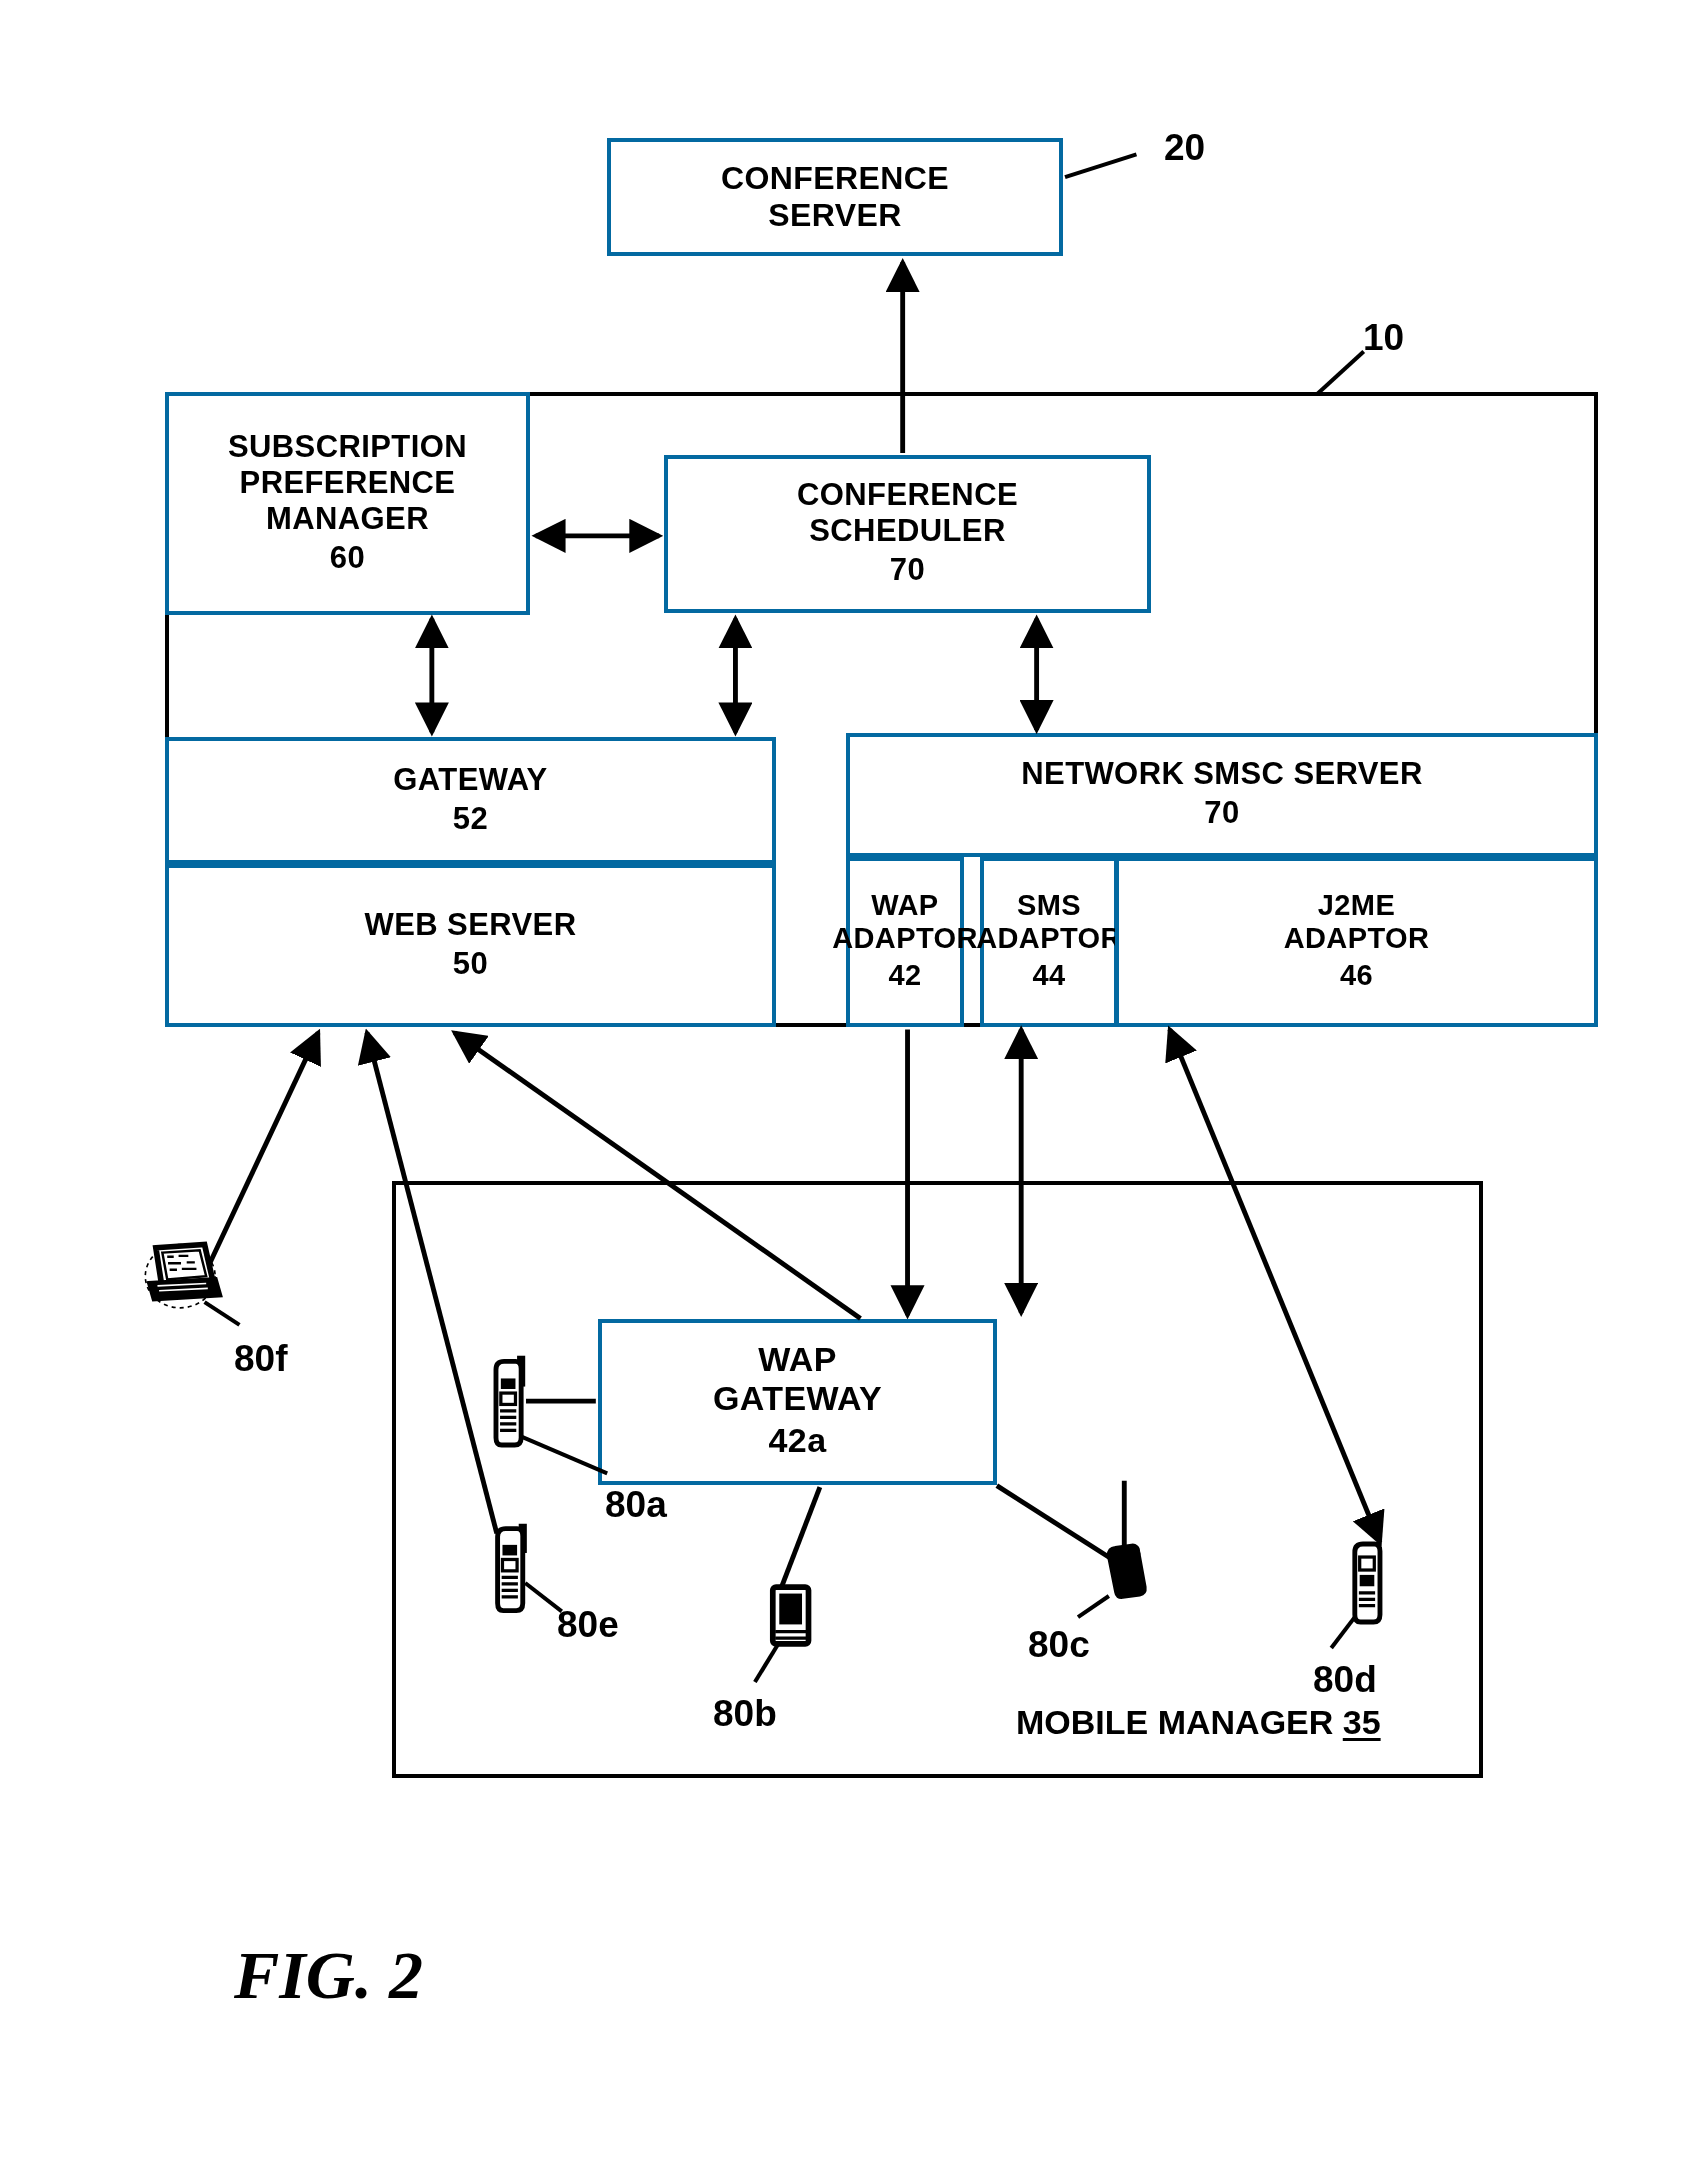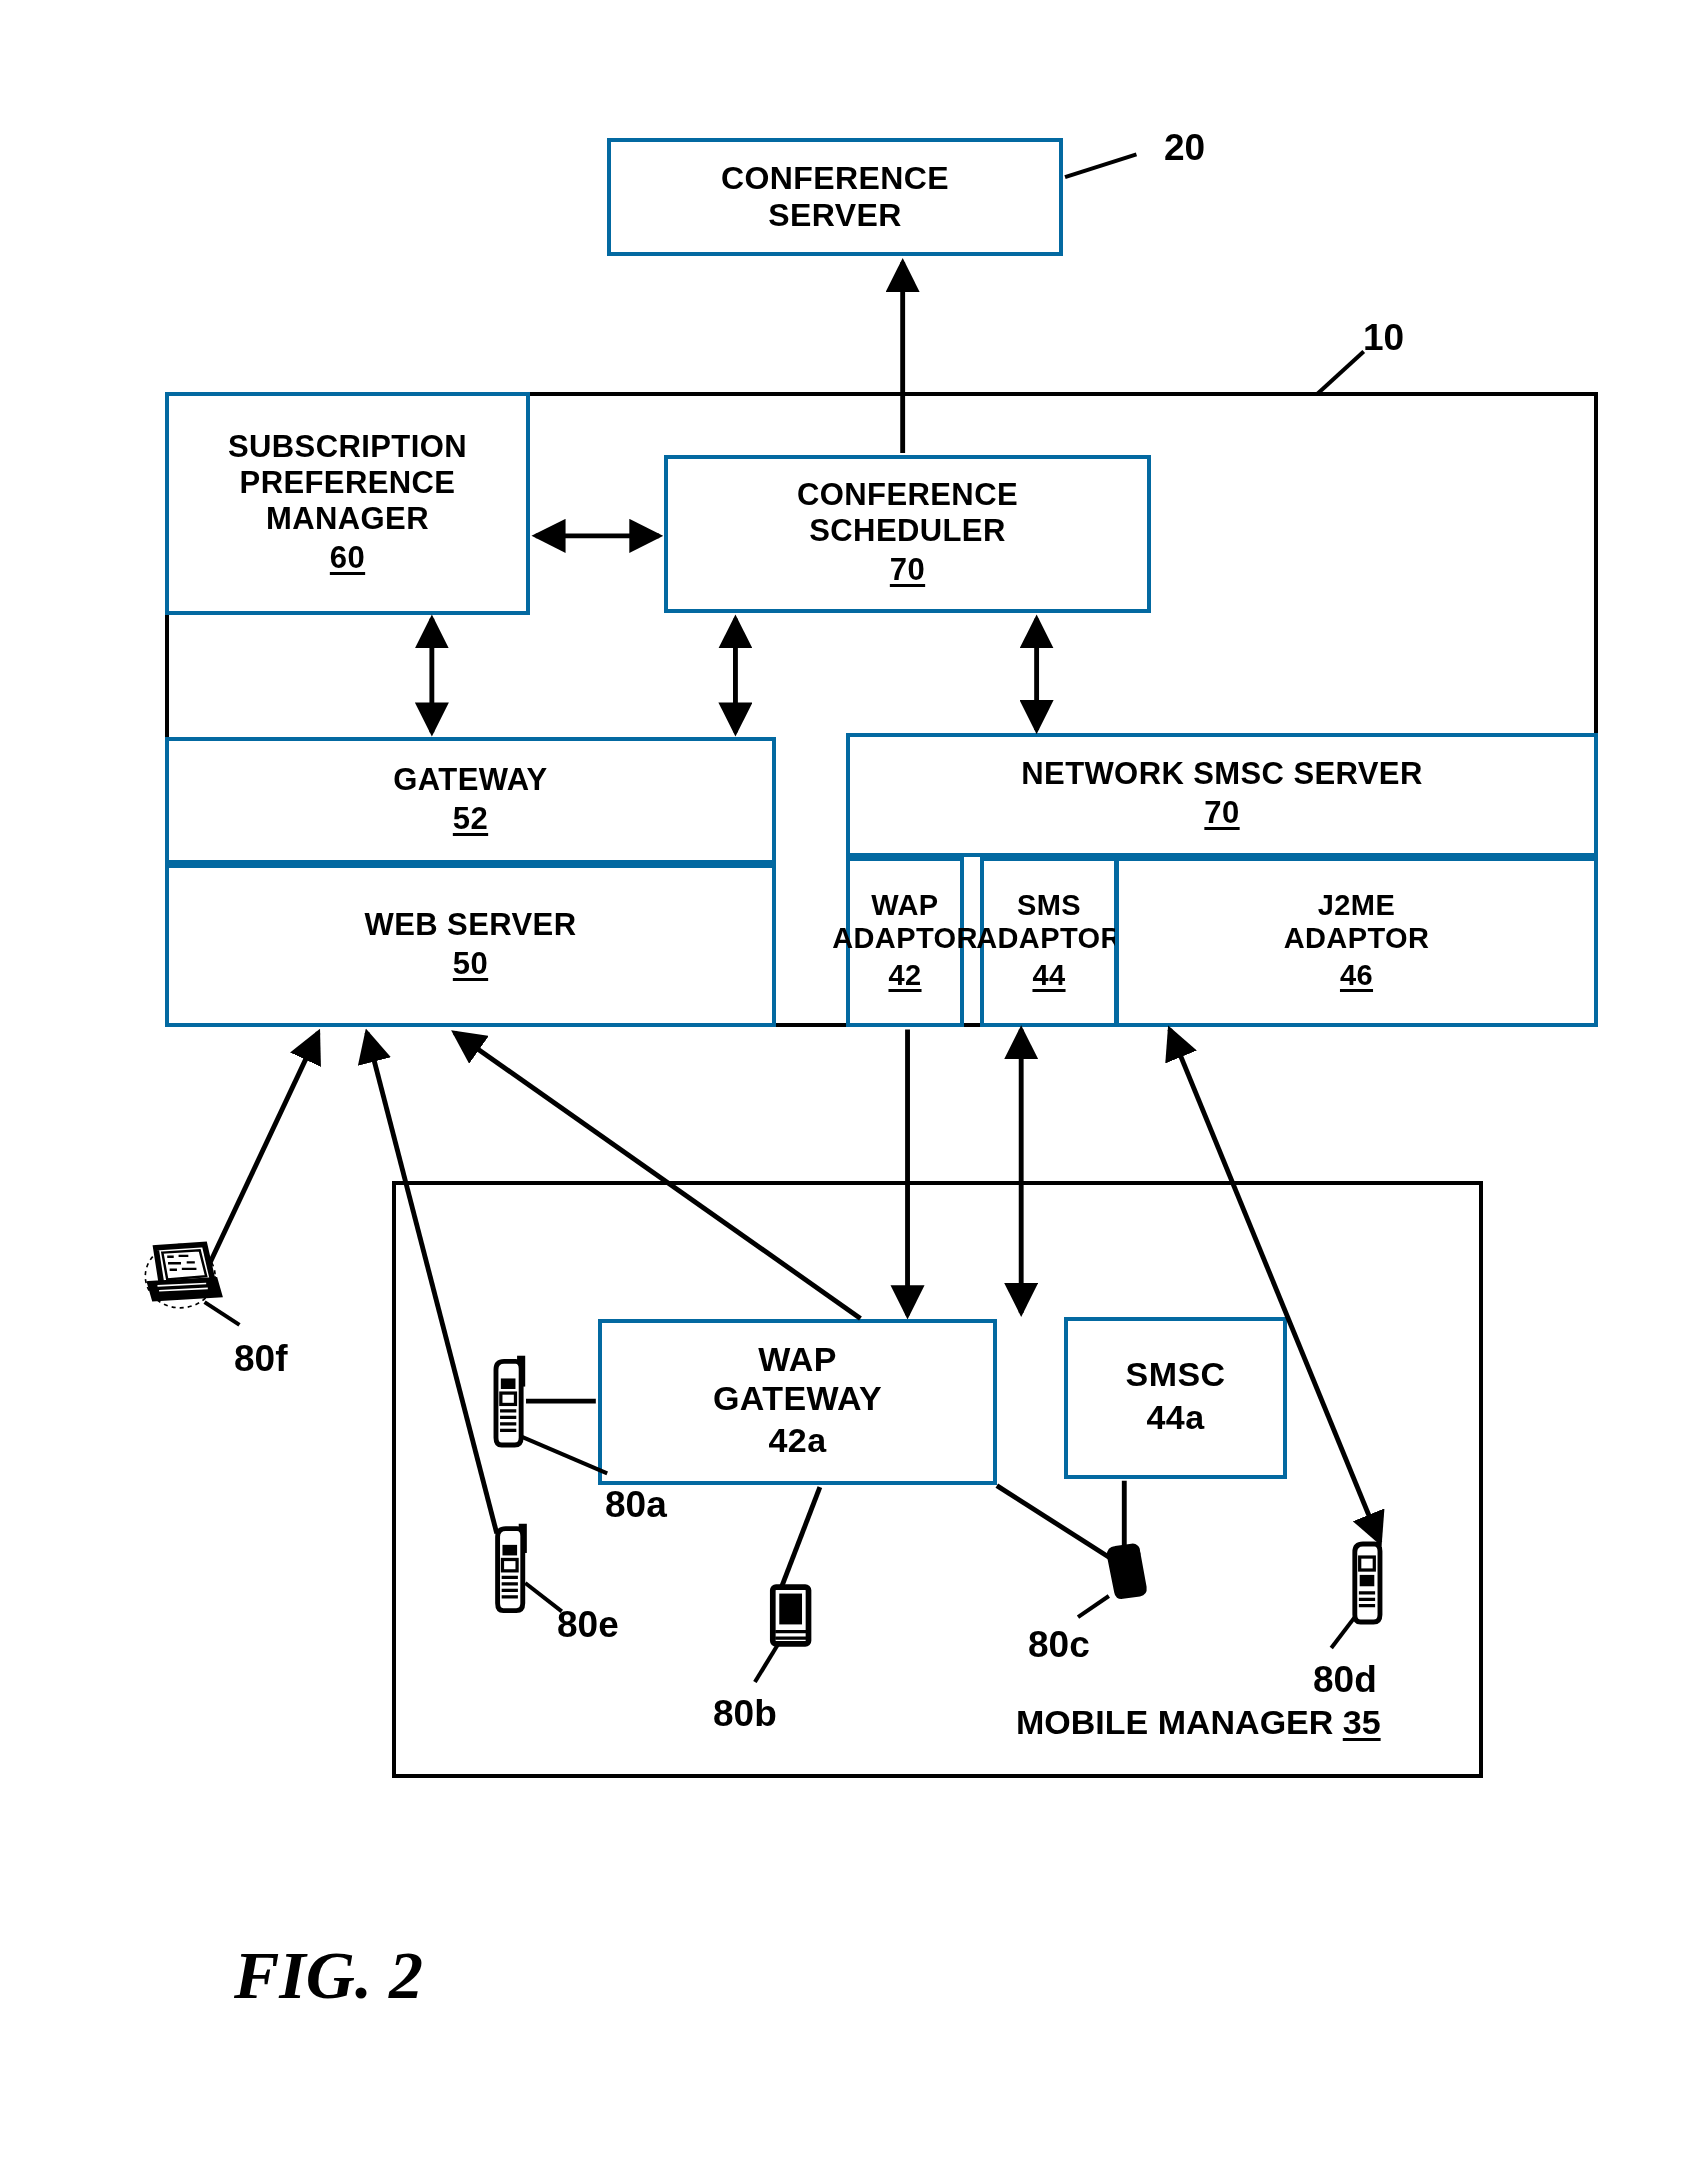--- a/index.html
+++ b/index.html
@@ -29,21 +29,20 @@
     font-weight: bold;
     letter-spacing: 0.4px;
   }
   .box .ln {
     display: block;
     line-height: 1.16;
     white-space: nowrap;
   }
   .box .num {
     display: block;
-    text-decoration: underline;
     text-underline-offset: 4px;
     text-decoration-thickness: 3.2px;
     line-height: 1.35;
   }
   .plain-num {
     text-decoration: none !important;
   }
   .outer {
     position: absolute;
     border: 4px solid #000000;
@@ -147,24 +146,20 @@
   <div class="netlabel" style="left:1016px; top:1703px; font-size:34px;">
     <span>MOBILE MANAGER</span><span>&nbsp;</span><u>35</u>
   </div>
 
   <div class="box" style="left:598px; top:1319px; width:399px; height:166px; font-size:34px;">
     <span class="ln">WAP</span>
     <span class="ln">GATEWAY</span>
     <span class="num plain-num">42a</span>
   </div>
 
-  <div class="box" style="left:1064px; top:1317px; width:223px; height:162px; font-size:34px;">
-    <span class="ln">SMSC</span>
-    <span class="num plain-num">44a</span>
-  </div>
 
   <div class="ref" style="left:234px; top:1338px; font-size:37px;">80f</div>
   <div class="ref" style="left:605px; top:1484px; font-size:37px;">80a</div>
   <div class="ref" style="left:557px; top:1604px; font-size:37px;">80e</div>
   <div class="ref" style="left:713px; top:1693px; font-size:37px;">80b</div>
   <div class="ref" style="left:1028px; top:1624px; font-size:37px;">80c</div>
   <div class="ref" style="left:1313px; top:1659px; font-size:37px;">80d</div>
 
   <div class="fig" style="left:191px; top:1936px; font-size:68px;margin-left:43px;">FIG. 2</div>
 

